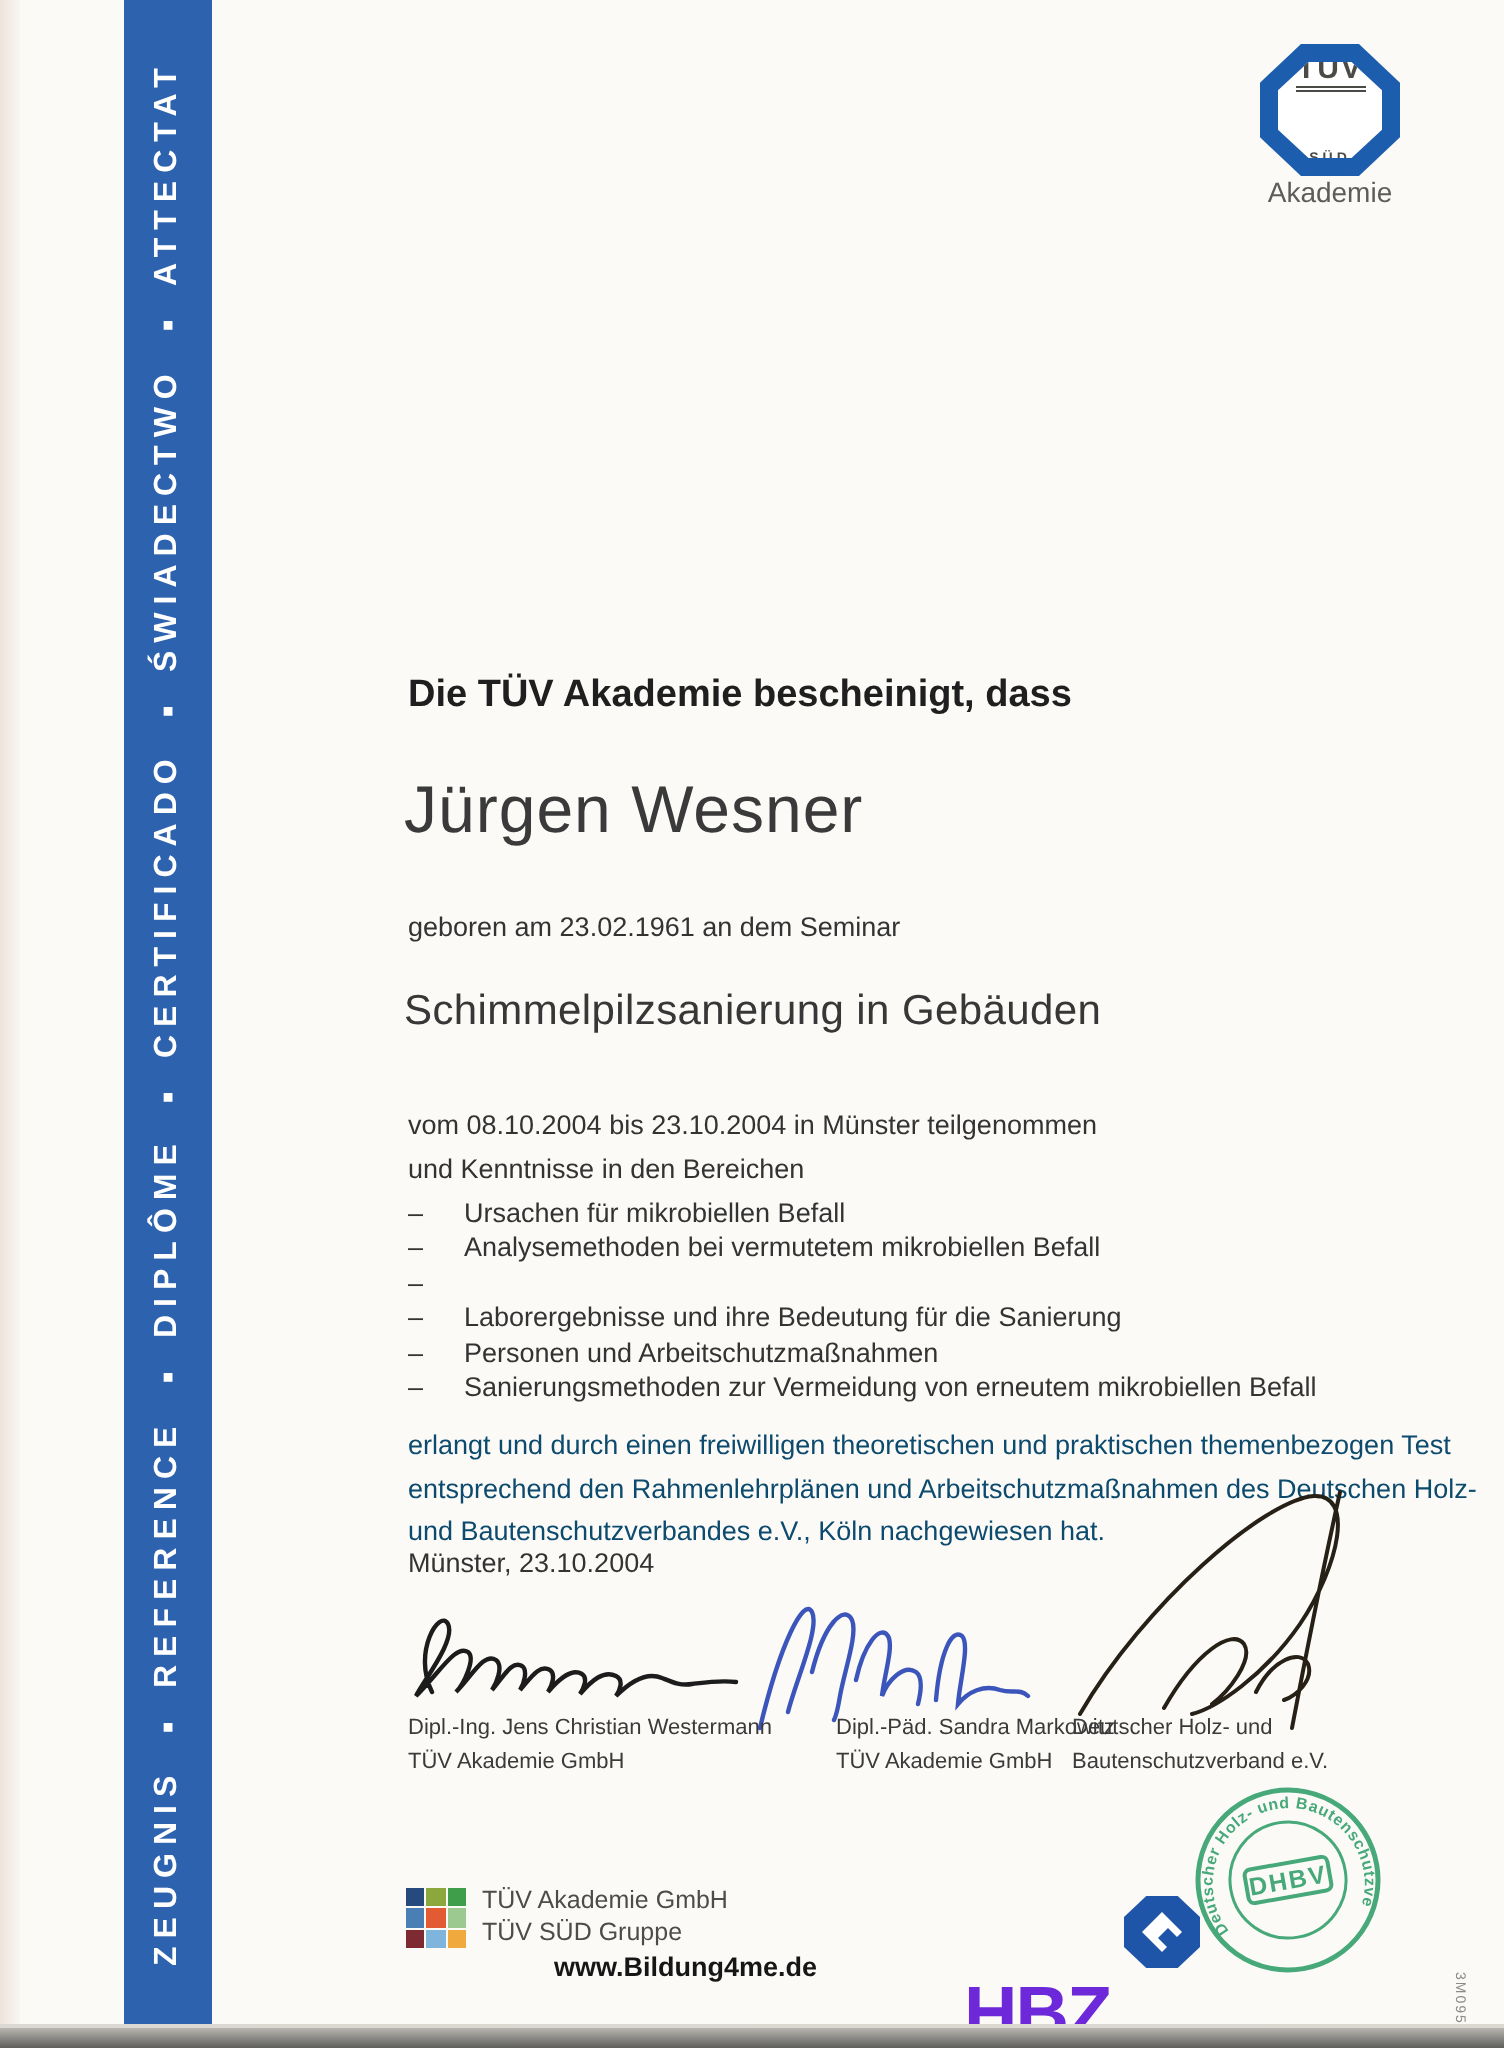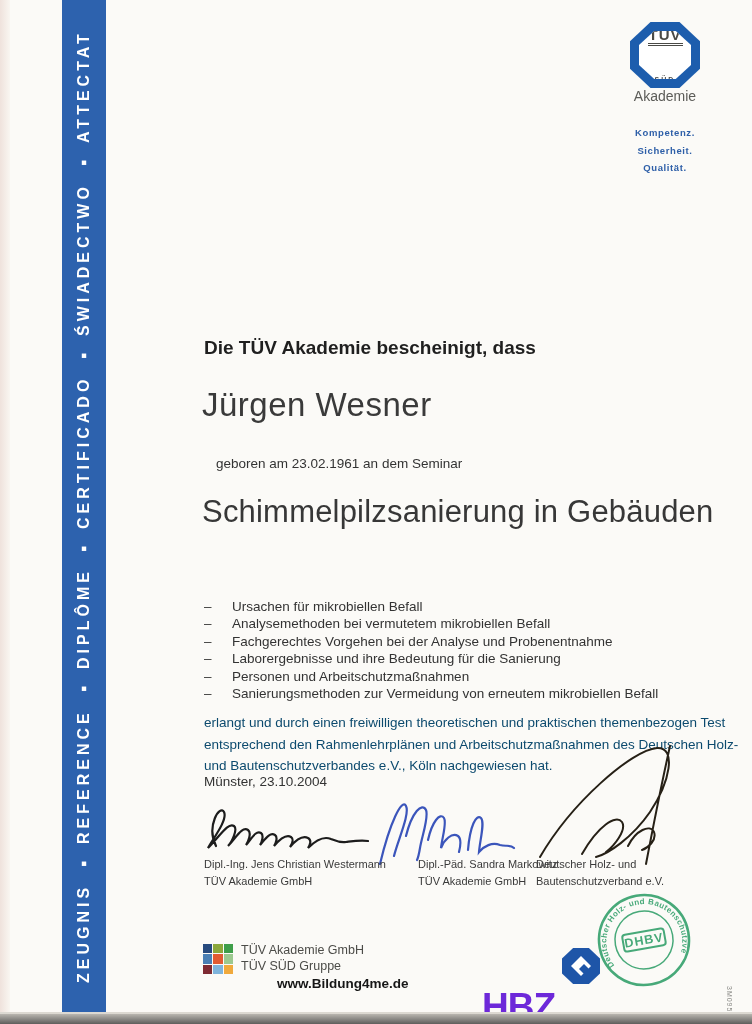--- a/index.html
+++ b/index.html
@@ -28,22 +28,22 @@
   .tuv-word{font-weight:bold;font-size:15px;color:#4a4a46;letter-spacing:1px;line-height:1;
     border-bottom:3px double #4a4a46;padding:0 1px 1px;}
   .sud-word{font-weight:bold;font-size:7px;color:#4a4a46;letter-spacing:2px;margin-top:2px;}
   .akademie{left:628px;top:88px;width:74px;text-align:center;font-size:14px;color:#5c5c58;}
   .slogan{left:626px;top:124px;width:78px;text-align:center;font-size:9.5px;font-weight:bold;
     color:var(--slogan-blue);line-height:1.85;letter-spacing:.6px;}
 
   
   .intro{left:204px;top:337px;font-weight:bold;font-size:19px;color:#1f1f1f;}
   .name{left:202px;top:386px;font-size:33px;color:#3a3a3a;letter-spacing:.5px;}
-  .born{left:204px;top:456px;font-size:13.5px;color:#333;margin-left:12px;}
-  .seminar{left:202px;top:494px;font-size:31px;color:#373737;letter-spacing:.2px;}
+  .born{left:204px;top:456px;font-size:13.5px;color:#333;}
+  .seminar{left:202px;top:494px;font-size:21px;color:#373737;letter-spacing:.2px;}
   .period{left:204px;top:552px;font-size:13.5px;line-height:1.6;color:#333;}
   .topics{left:204px;top:598px;font-size:13.5px;color:#333;line-height:1.29;}
   .topics .row{display:flex;}
   .topics .dash{width:28px;flex:0 0 28px;}
   .closing{left:204px;top:712px;font-size:13.5px;line-height:1.6;color:#0c4a6e;}
   .placedate{left:204px;top:774px;font-size:13.5px;color:#333;}
 
   
   .sig-label{font-size:11px;line-height:1.5;color:#3a3a3a;}
   .lab1{left:204px;top:856px;}
@@ -91,44 +91,42 @@
     </div>
   </div>
 
   <div class="abs tuv-oct oct">
     <div class="tuv-oct-inner oct">
       <span class="tuv-word">TÜV</span>
       <span class="sud-word">SÜD</span>
     </div>
   </div>
   <div class="abs akademie">Akademie</div>
-  <div class="abs slogan">
-    <div>Kompetenz.</div>
-    <div>Sicherheit.</div>
-    <div>Qualität.</div>
-  </div>
 
   <div class="abs intro">Die TÜV Akademie bescheinigt, dass</div>
   <div class="abs name">Jürgen Wesner</div>
   <div class="abs born">geboren am 23.02.1961 an dem Seminar</div>
   <div class="abs seminar">Schimmelpilzsanierung in Gebäuden</div>
 
+  <div class="abs period">
+    <div>vom 08.10.2004 bis 23.10.2004 in Münster teilgenommen</div>
+    <div>und Kenntnisse in den Bereichen</div>
+  </div>
 
   <div class="abs topics">
     <div class="row">
         <span class="dash">–</span>
         <span>Ursachen für mikrobiellen Befall</span>
       </div>
     <div class="row">
         <span class="dash">–</span>
         <span>Analysemethoden bei vermutetem mikrobiellen Befall</span>
       </div>
     <div class="row">
         <span class="dash">–</span>
-        <span>Fachgerechtes Vorgehen bei der Analyse und Probenentnahme</span>
       </div>
     <div class="row">
         <span class="dash">–</span>
         <span>Laborergebnisse und ihre Bedeutung für die Sanierung</span>
       </div>
     <div class="row">
         <span class="dash">–</span>
         <span>Personen und Arbeitschutzmaßnahmen</span>
       </div>
     <div class="row">

